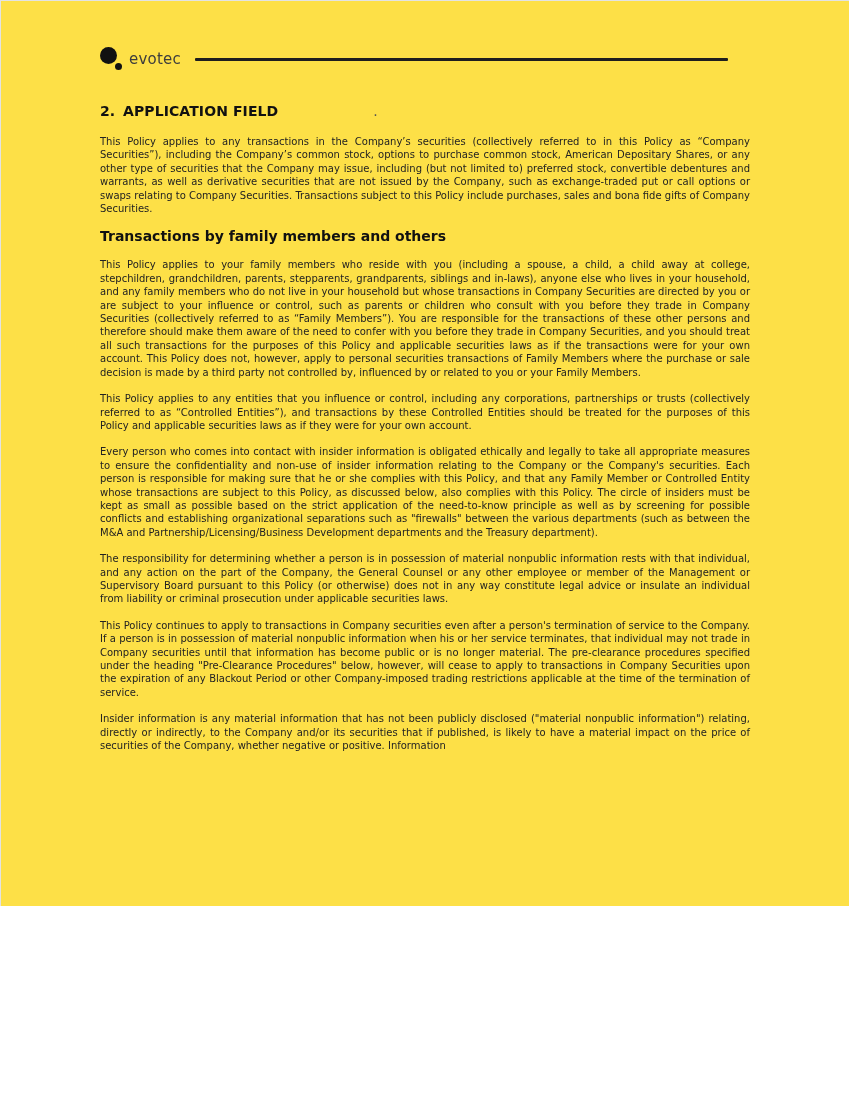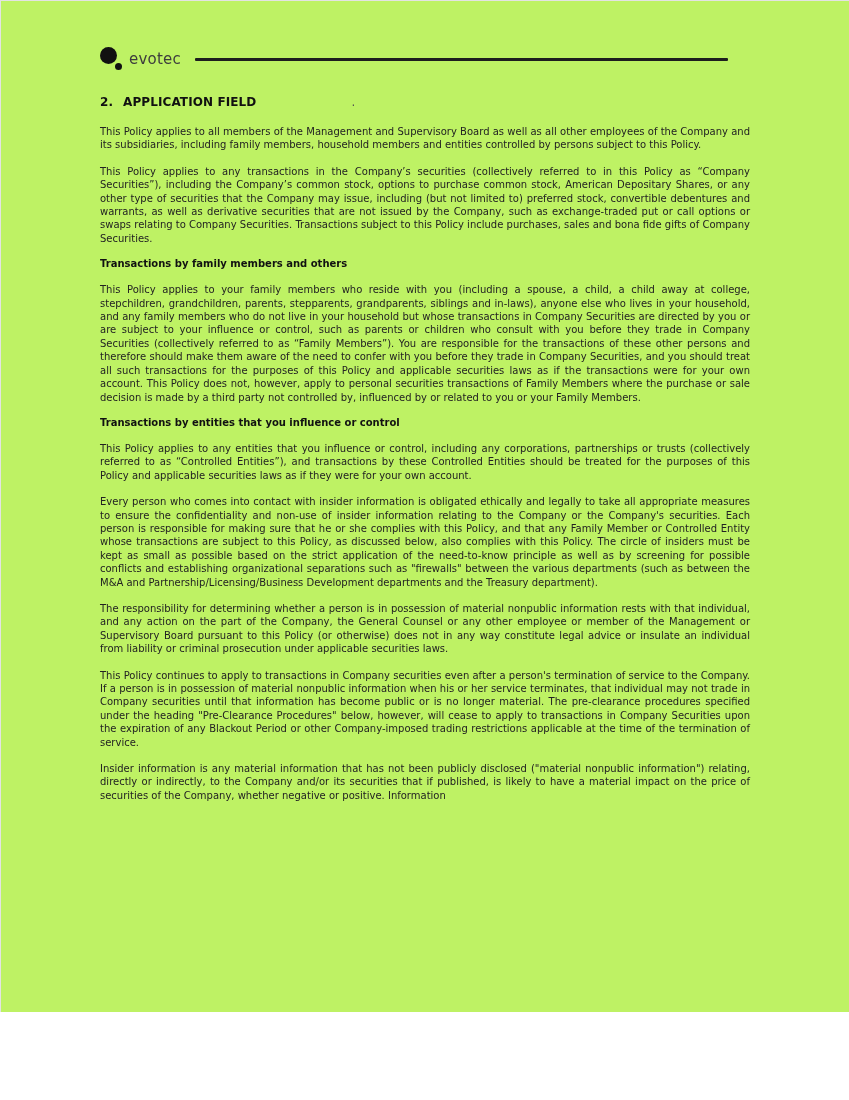--- a/index.html
+++ b/index.html
@@ -1,20 +1,20 @@
 <!DOCTYPE html>
 <html><head>
 <meta charset="utf-8">
 <style>
   * { box-sizing: border-box; }
   html, body { margin: 0; padding: 0; background: #ffffff; }
   .page {
     width: 849px;
-    height: 1012px;
-    background: #bef264;
+    height: 906px;
+    background: #fde047;
     position: relative;
     overflow: hidden;
     font-family: "DejaVu Sans", sans-serif;
     color: #1f1f1f;
     border-top: 1px solid #e3e3e3;
     border-left: 1px solid #e3e3e3;
   }
   .header {
     display: flex;
     align-items: center;
@@ -60,38 +60,38 @@
     height: 3px;
     background: #1e1e1e;
     margin-left: 14px;
     margin-top: 2px;
     border-radius: 1px;
   }
   .content {
     padding: 25px 99px 0 99px;
   }
   h2.sec {
-    font-size: 12px;
+    font-size: 14px;
     font-weight: bold;
     color: #111;
-    margin: 0 0 16px 0;
+    margin: 8px 0 16px 0;
     letter-spacing: 0.1px;
   }
   h2.sec .num {
     display: inline-block;
     min-width: 23px;
   }
   h2.sec.gap { margin-top: 29px; }
   h2.sec .stray {
     font-weight: normal;
     color: #555;
     margin-left: 95px;
   }
   h3.sub {
-    font-size: 10px;
+    font-size: 14px;
     font-weight: bold;
     color: #111;
     margin: 9px 0 14px 0;
   }
   p.body {
     font-size: 10px;
     line-height: 13.4px;
     text-align: justify;
     margin: 0 0 13px 0;
     color: #222;
@@ -130,27 +130,25 @@
     </div>
     <div class="rule"></div>
   </div>
 
   <div class="content">
 
     <h2 class="sec">
       <span class="num">2.</span><span>APPLICATION FIELD</span><span class="stray">.</span>
     </h2>
 
-    <p class="body">This Policy applies to all members of the Management and Supervisory Board as well as all other employees of the Company and its subsidiaries, including family members, household members and entities controlled by persons subject to this Policy.</p>
     <p class="body">This Policy applies to any transactions in the Company’s securities (collectively referred to in this Policy as “Company Securities”), including the Company’s common stock, options to purchase common stock, American Depositary Shares, or any other type of securities that the Company may issue, including (but not limited to) preferred stock, convertible debentures and warrants, as well as derivative securities that are not issued by the Company, such as exchange-traded put or call options or swaps relating to Company Securities. Transactions subject to this Policy include purchases, sales and bona fide gifts of Company Securities.</p>
 
     <h3 class="sub">Transactions by family members and others</h3>
     <p class="body">This Policy applies to your family members who reside with you (including a spouse, a child, a child away at college, stepchildren, grandchildren, parents, stepparents, grandparents, siblings and in-laws), anyone else who lives in your household, and any family members who do not live in your household but whose transactions in Company Securities are directed by you or are subject to your influence or control, such as parents or children who consult with you before they trade in Company Securities (collectively referred to as “Family Members”). You are responsible for the transactions of these other persons and therefore should make them aware of the need to confer with you before they trade in Company Securities, and you should treat all such transactions for the purposes of this Policy and applicable securities laws as if the transactions were for your own account. This Policy does not, however, apply to personal securities transactions of Family Members where the purchase or sale decision is made by a third party not controlled by, influenced by or related to you or your Family Members.</p>
 
-    <h3 class="sub">Transactions by entities that you influence or control</h3>
     <p class="body">This Policy applies to any entities that you influence or control, including any corporations, partnerships or trusts (collectively referred to as “Controlled Entities”), and transactions by these Controlled Entities should be treated for the purposes of this Policy and applicable securities laws as if they were for your own account.</p>
 
 
     <p class="body">Every person who comes into contact with insider information is obligated ethically and legally to take all appropriate measures to ensure the confidentiality and non-use of insider information relating to the Company or the Company's securities. Each person is responsible for making sure that he or she complies with this Policy, and that any Family Member or Controlled Entity whose transactions are subject to this Policy, as discussed below, also complies with this Policy. The circle of insiders must be kept as small as possible based on the strict application of the need-to-know principle as well as by screening for possible conflicts and establishing organizational separations such as "firewalls" between the various departments (such as between the M&amp;A and Partnership/Licensing/Business Development departments and the Treasury department).</p>
     <p class="body">The responsibility for determining whether a person is in possession of material nonpublic information rests with that individual, and any action on the part of the Company, the General Counsel or any other employee or member of the Management or Supervisory Board pursuant to this Policy (or otherwise) does not in any way constitute legal advice or insulate an individual from liability or criminal prosecution under applicable securities laws.</p>
     <p class="body">This Policy continues to apply to transactions in Company securities even after a person's termination of service to the Company. If a person is in possession of material nonpublic information when his or her service terminates, that individual may not trade in Company securities until that information has become public or is no longer material. The pre-clearance procedures specified under the heading "Pre-Clearance Procedures" below, however, will cease to apply to transactions in Company Securities upon the expiration of any Blackout Period or other Company-imposed trading restrictions applicable at the time of the termination of service.</p>
 
 
     <p class="body">Insider information is any material information that has not been publicly disclosed ("material nonpublic information") relating, directly or indirectly, to the Company and/or its securities that if published, is likely to have a material impact on the price of securities of the Company, whether negative or positive. Information</p>
 

